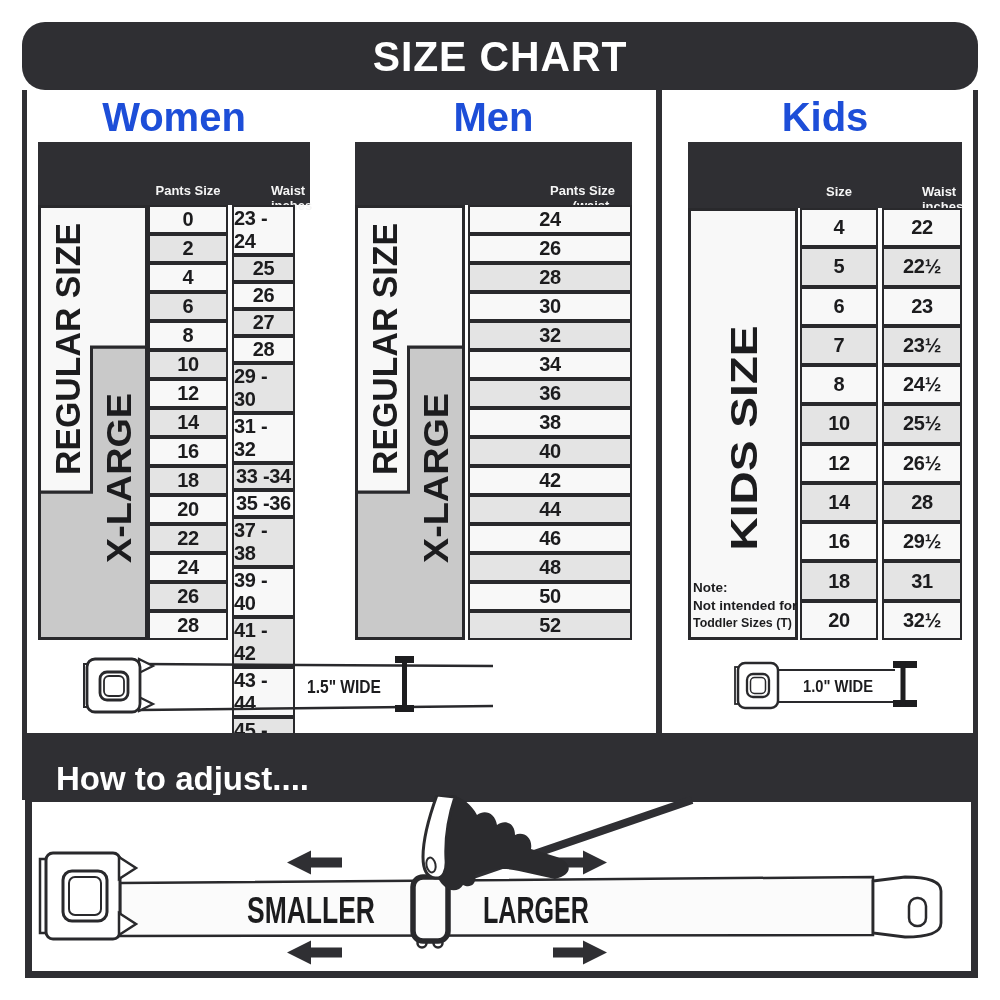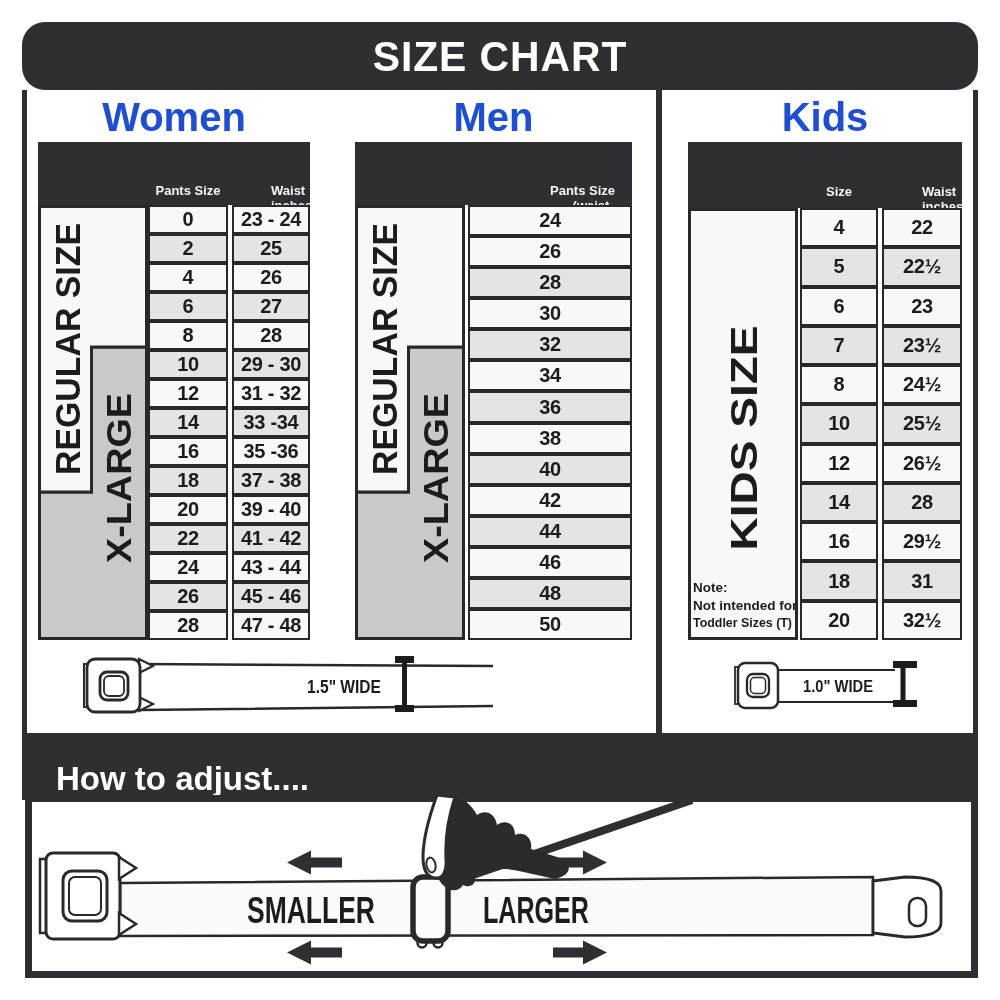--- a/index.html
+++ b/index.html
@@ -62,21 +62,21 @@
       <div class="cell">12</div>
       <div class="cell">14</div>
       <div class="cell">16</div>
       <div class="cell">18</div>
       <div class="cell">20</div>
       <div class="cell">22</div>
       <div class="cell">24</div>
       <div class="cell">26</div>
       <div class="cell">28</div>
     </div>
-  <div id="women-waist-col" class="abs colstack" style="left:232px;top:205px;width:78px;height:435px;">
+  <div id="women-waist-col" class="abs colstack" style="left:232px;top:205px;width:63px;height:435px;">
       <div class="cell">23 - 24</div>
       <div class="cell">25</div>
       <div class="cell">26</div>
       <div class="cell">27</div>
       <div class="cell">28</div>
       <div class="cell">29 - 30</div>
       <div class="cell">31 - 32</div>
       <div class="cell">33 -34</div>
       <div class="cell">35 -36</div>
       <div class="cell">37 - 38</div>
@@ -104,20 +104,21 @@
       <div class="cell">32</div>
       <div class="cell">34</div>
       <div class="cell">36</div>
       <div class="cell">38</div>
       <div class="cell">40</div>
       <div class="cell">42</div>
       <div class="cell">44</div>
       <div class="cell">46</div>
       <div class="cell">48</div>
       <div class="cell">50</div>
+      <div class="cell">52</div>
     </div>
 
   <div class="abs thead" style="left:688px;top:142px;width:274px;height:66px;">
     <span style="left:112px;width:78px;bottom:8px;">Size</span>
     <span style="left:194px;width:80px;bottom:8px;"><span>Waist</span><br><span>inches</span></span>
   </div>
   <svg class="abs" style="left:688px;top:208px;" width="110" height="432" viewBox="0 0 110 432">
     <rect x="1.5" y="1.5" width="107" height="429" fill="#f8f8f8" stroke="#29292c" stroke-width="3"></rect>
     <text x="56" y="230" transform="rotate(-90 56 230)" text-anchor="middle" dominant-baseline="central" font-size="36" font-weight="bold" textLength="225" lengthAdjust="spacingAndGlyphs">KIDS SIZE</text>
     <text x="5" y="384" font-size="13.5" font-weight="bold">Note:</text>

